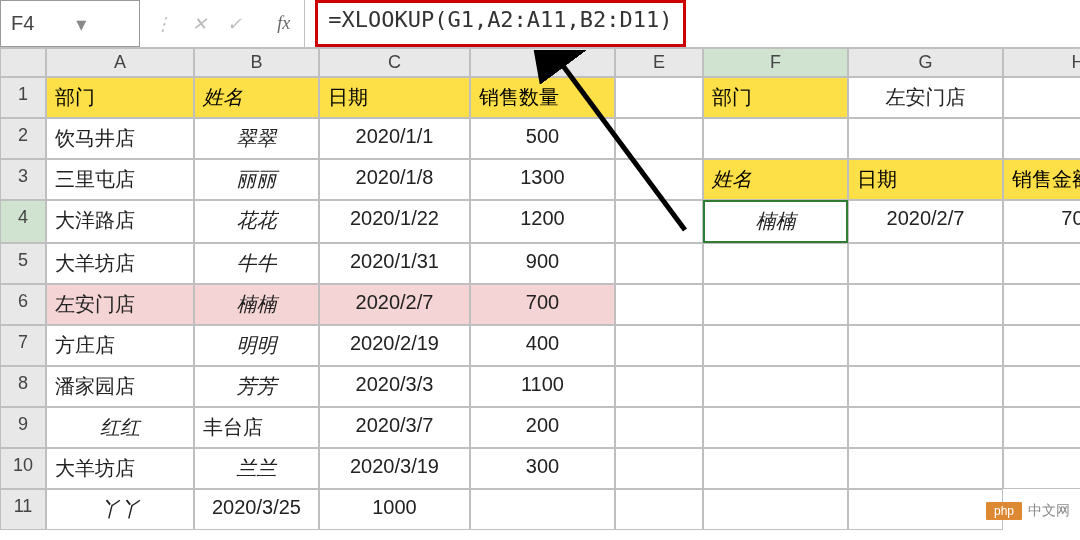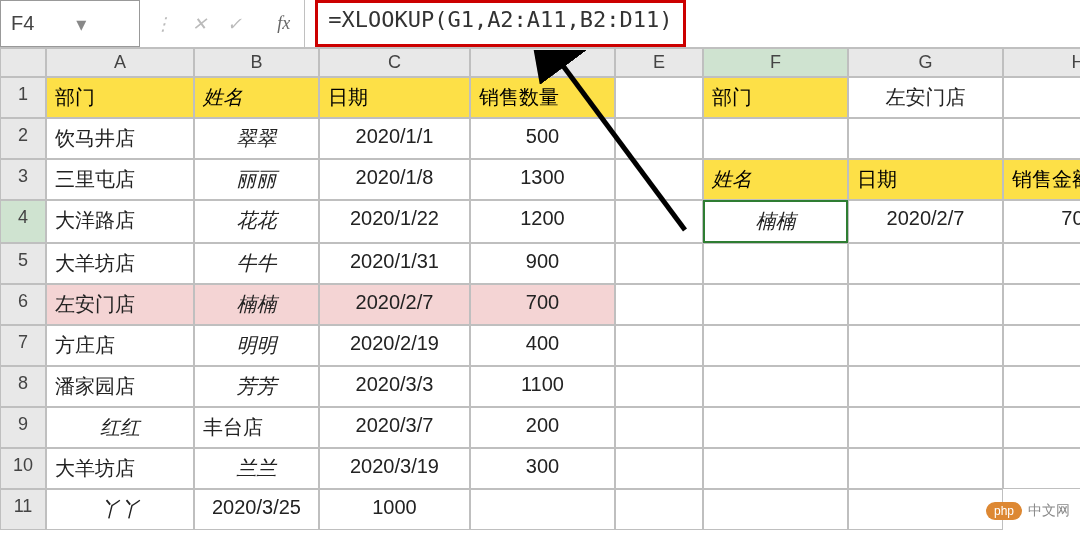--- a/index.html
+++ b/index.html
@@ -25,21 +25,21 @@
     .th-blue { background: #fde047; color: #000; text-align: left; font-weight: normal; }
     .td-center { text-align: center; }
     .td-right { text-align: center; }
     .td-italic { font-style: italic; font-family: KaiTi, serif; }
     .hl-row { background: #f4d4d4; }
     .active-cell { border: 2px solid #2e7d32; }
     
     .arrow-svg { position: absolute; top: 50px; left: 455px; pointer-events: none; }
     
     .watermark { position: absolute; right: 10px; bottom: 10px; display: flex; align-items: center; gap: 6px; font-size: 14px; color: #888; }
-    .wm-badge { background: #d83; color: #fff; padding: 2px 8px; border-radius: 9px; font-size: 12px; }
+    .wm-badge { background: #d83; color: #fff; padding: 2px 8px; border-radius: 1px; font-size: 12px; }
   </style>
 </head>
 <body>
 
 <div class="formula-bar">
   <div class="name-box">
     <span>F4</span>
     <span class="name-box-arrow">▾</span>
   </div>
   <div class="fb-controls">

